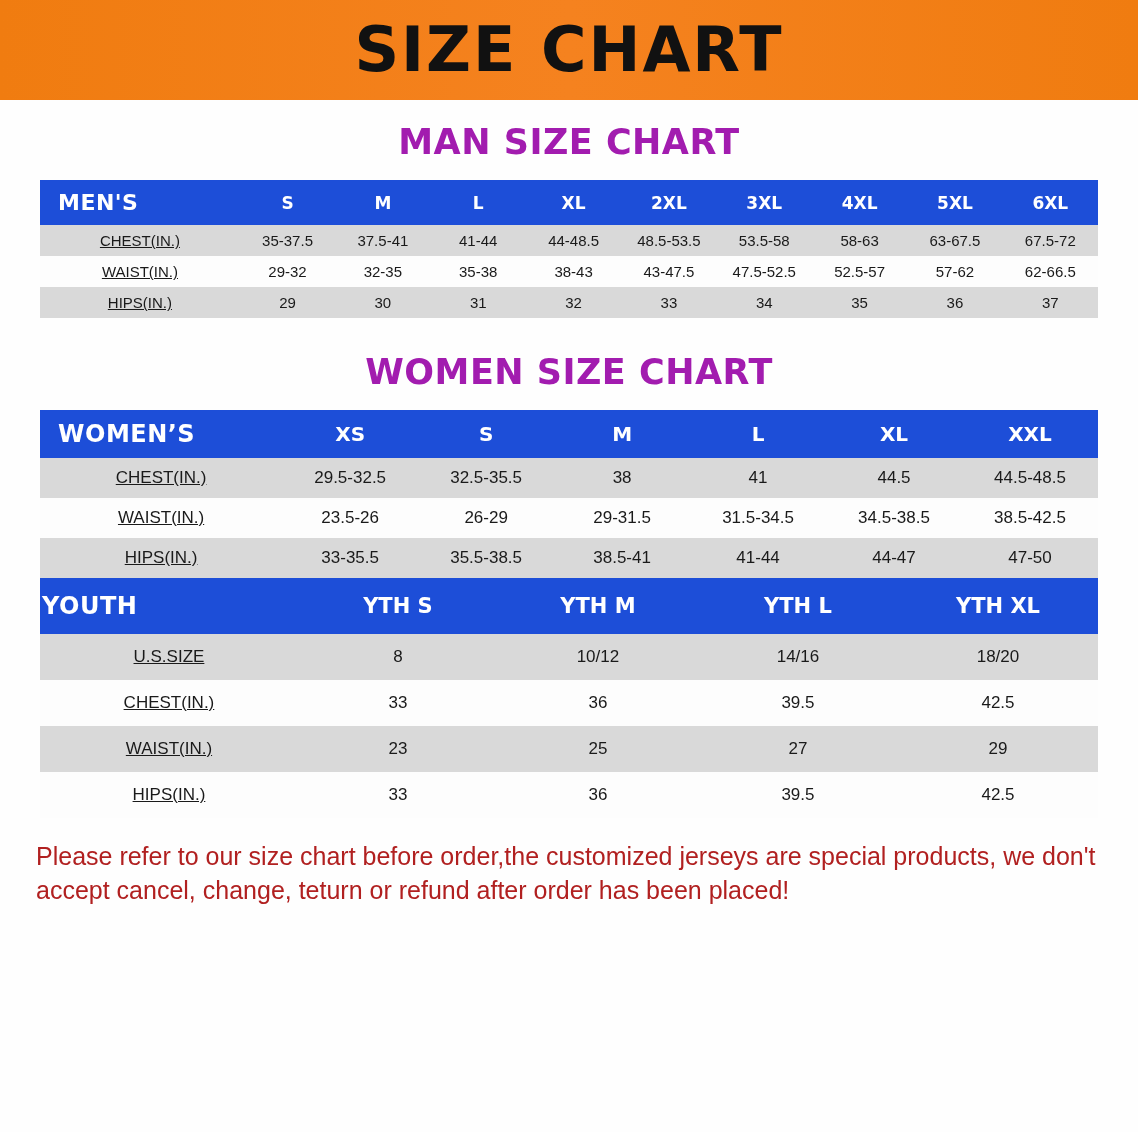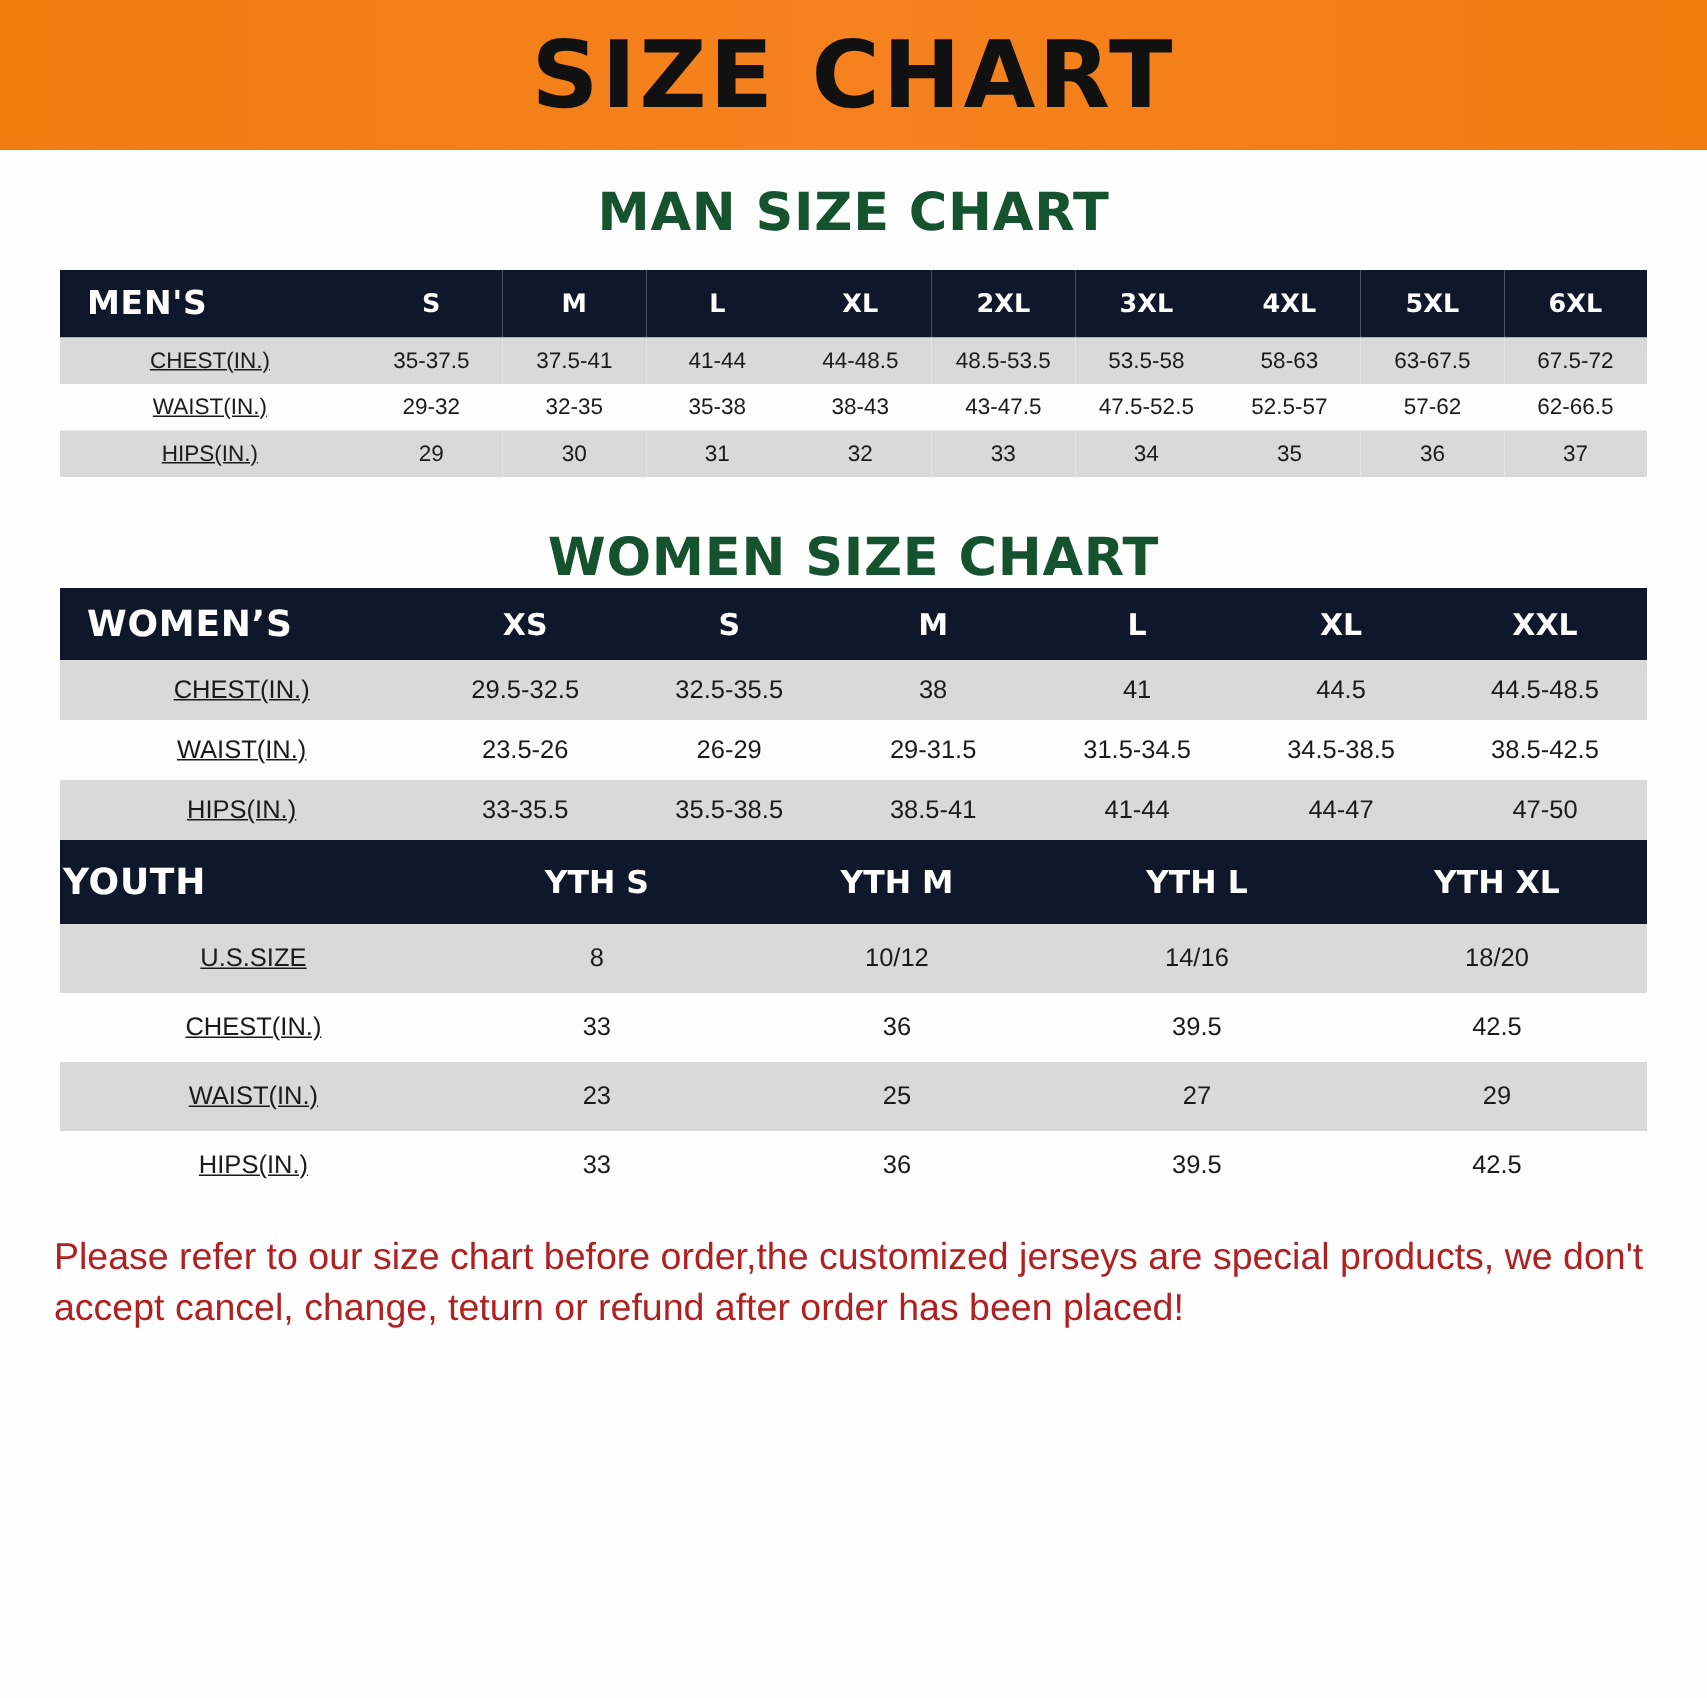--- a/index.html
+++ b/index.html
@@ -37,49 +37,50 @@
     letter-spacing: 2px;
     color: #111111;
     line-height: 1;
     text-align: center;
   }
   
   .section-title {
     text-align: center;
     font-family: "DejaVu Sans", sans-serif;
     font-weight: bold;
-    color: #14532d;
+    color: #a21caf;
     letter-spacing: 0.5px;
   }
   .title-man {
     font-size: 35px;
     margin-top: 22px;
     margin-bottom: 18px;
   }
   .title-women {
     font-size: 35px;
     margin-top: 34px;
+    margin-bottom: 18px;
   }
   .title-youth {
     font-size: 35px;
     margin-top: 44px;
     margin-bottom: 18px;
   }
   
   .tbl-wrap {
     padding: 0 40px;
     box-sizing: border-box;
   }
   table.size {
     width: 100%;
     border-collapse: collapse;
     table-layout: fixed;
   }
   table.size th {
-    background: #0f172a;
+    background: #1d4ed8;
     color: #ffffff;
     font-family: "DejaVu Sans", sans-serif;
     font-weight: bold;
     text-align: center;
     padding: 10px 2px;
   }
   table.size th.corner {
     text-align: left;
     padding-left: 18px;
     letter-spacing: 0.5px;

